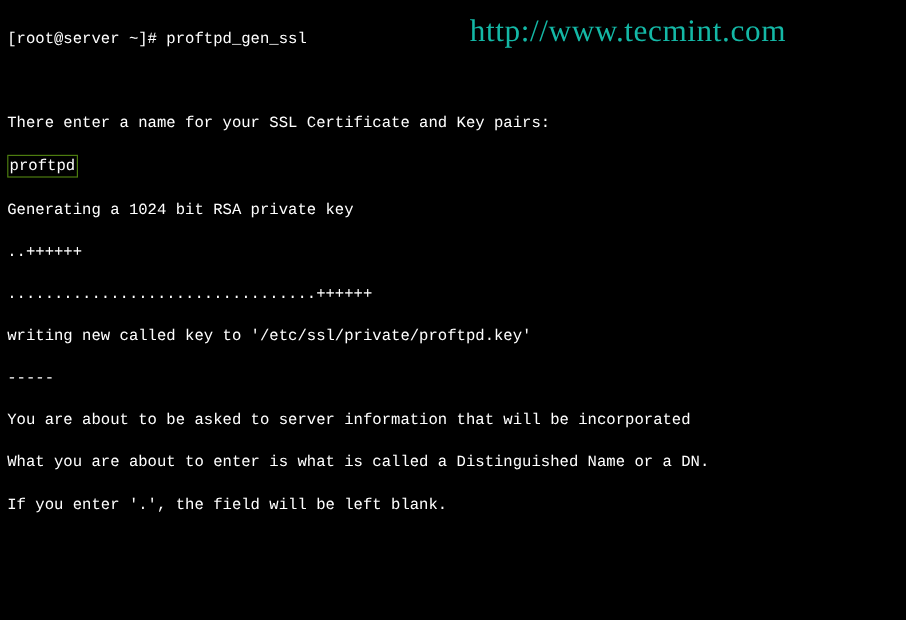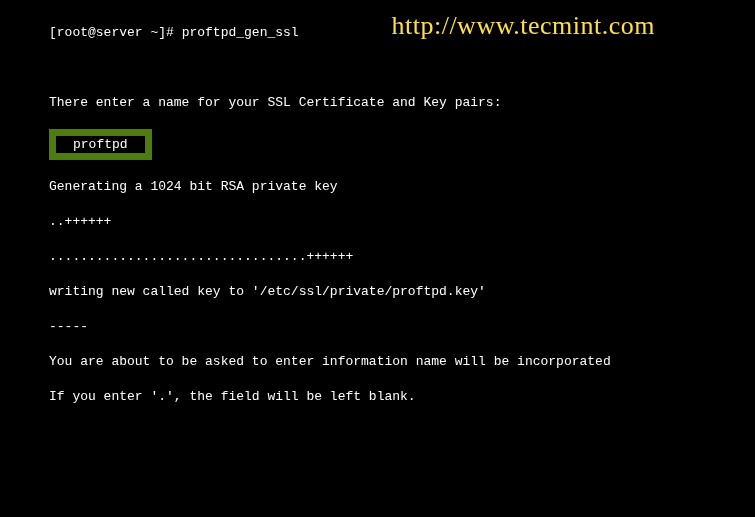--- a/index.html
+++ b/index.html
@@ -20,55 +20,55 @@
       position: relative;
     }
     .terminal {
       white-space: pre;
       word-wrap: break-word;
     }
     .prompt-line {
       white-space: pre;
     }
     .highlighted {
-      border: 7px solid #4d7c0f;
+      border: 1px solid #4d7c0f;
       display: inline-block;
-      padding: 0 17px;
+      padding: 0 1px;
     }
     .watermark {
       position: absolute;
       top: 8px;
       right: 100px;
       font-family: Georgia, 'Times New Roman', serif;
       font-size: 26px;
-      color: #fde047;
+      color: #14b8a6;
       font-weight: normal;
       letter-spacing: 0.5px;
     }
     .line {
       min-height: 17px;
-      margin-left: 43px;
     }
   </style>
 </head>
 <body>
 
 <div class="watermark">http://www.tecmint.com</div>
 
 <div class="terminal">
 <div class="line prompt-line"><span>[root@server ~]#</span> <span>proftpd_gen_ssl</span></div>
 <div class="line">&nbsp;</div>
 <div class="line">There enter a name for your SSL Certificate and Key pairs:</div>
 <div class="line"><span class="highlighted">proftpd</span></div>
 <div class="line">Generating a 1024 bit RSA private key</div>
 <div class="line">..++++++</div>
 <div class="line">.................................++++++</div>
 <div class="line">writing new called key to '/etc/ssl/private/proftpd.key'</div>
 <div class="line">-----</div>
-<div class="line">You are about to be asked to enter information name will be incorporated</div>
+<div class="line">You are about to be asked to server information that will be incorporated</div>
+<div class="line">What you are about to enter is what is called a Distinguished Name or a DN.</div>
 <div class="line">If you enter '.', the field will be left blank.</div>
 
 
 
 
 
 
 
 
 

